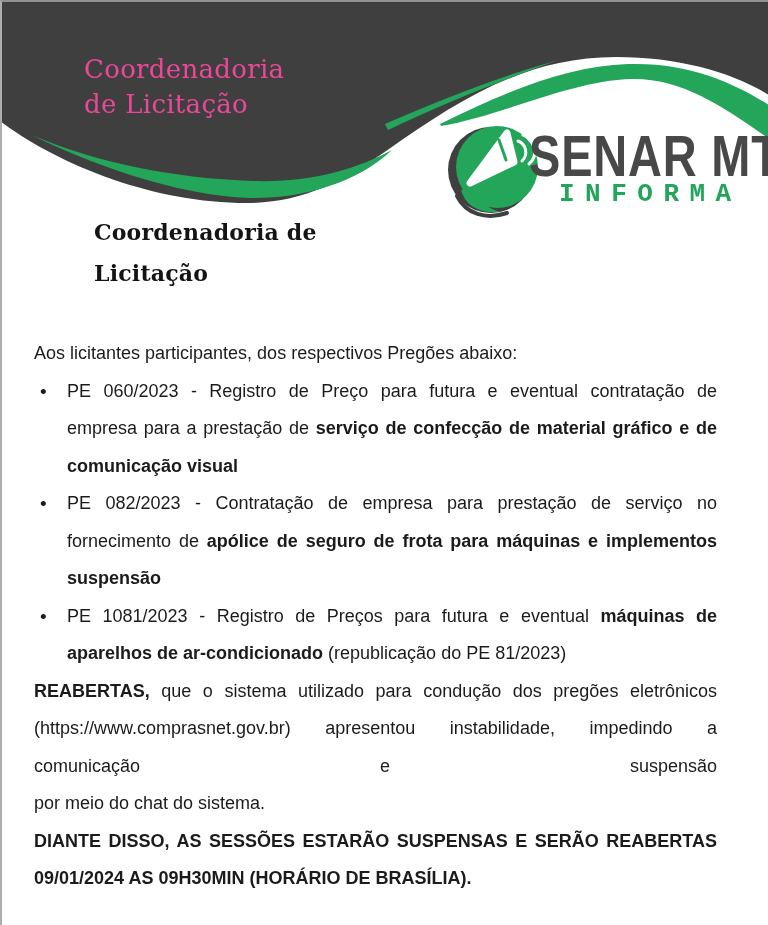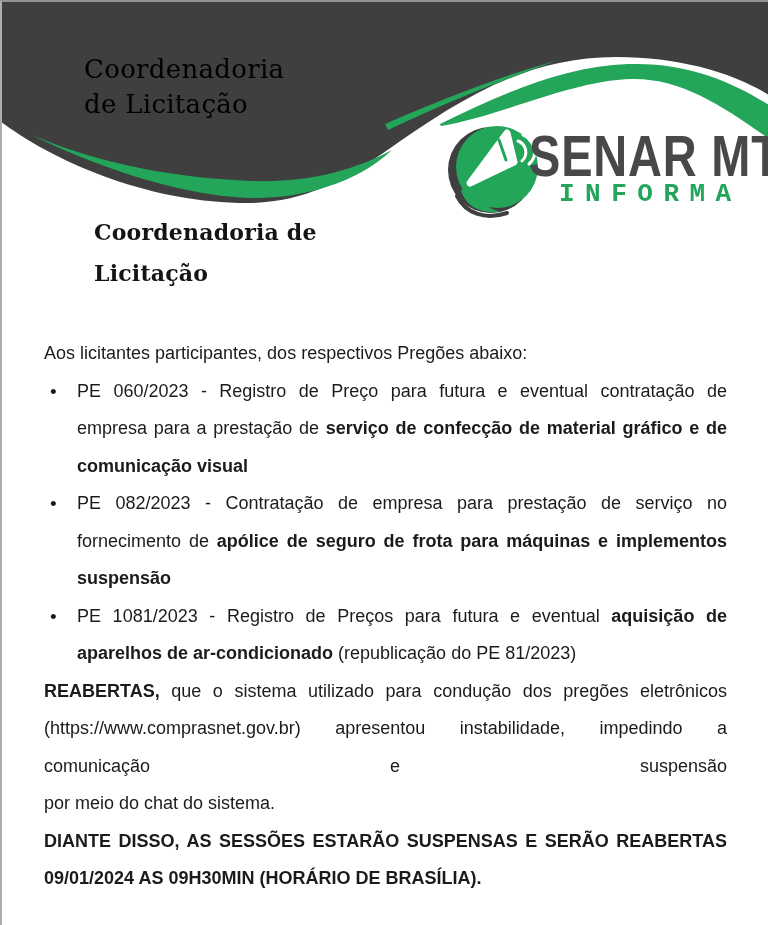--- a/index.html
+++ b/index.html
@@ -6,40 +6,40 @@
   .page{
     position:relative;width:768px;height:925px;background:#ffffff;overflow:hidden;
     border-top:2px solid #919191;border-left:2px solid #aeaeae;box-sizing:border-box;
     font-family:"Liberation Sans",sans-serif;color:#1b1b1b;
   }
   .header{position:absolute;left:0;top:0;width:768px;height:310px;}
   .header svg{position:absolute;left:-2px;top:-2px;}
   .band-title{
     position:absolute;left:82px;top:50px;
     font-family:"DejaVu Serif",serif;font-weight:400;
-    font-size:26px;line-height:35px;color:#000000;letter-spacing:.3px;
+    font-size:26px;line-height:35px;color:#ec4899;letter-spacing:.3px;
   }
   .logo-name{
     position:absolute;left:527px;top:125px;
     font-family:"Liberation Sans",sans-serif;font-weight:700;
     font-size:58px;line-height:58px;color:#484848;letter-spacing:1px;
     transform:scaleX(.81);transform-origin:left top;white-space:nowrap;
   }
   .logo-sub{
     position:absolute;left:557px;top:179px;
     font-family:Liberation Mono, monospace;font-weight:700;
     font-size:26px;line-height:26px;color:#23A55A;letter-spacing:10.5px;white-space:nowrap;
   }
   .title{
     position:absolute;left:92px;top:210px;margin:0;
     font-family:"DejaVu Serif",serif;font-weight:700;
     font-size:22px;line-height:41px;color:#141414;letter-spacing:.2px;
   }
   .body{
-    position:absolute;left:42px;top:333px;width:683px;
+    position:absolute;left:32px;top:333px;width:683px;
     font-size:18px;line-height:37.5px;color:#1b1b1b;
   }
   .line{display:block;height:37.5px;overflow:hidden;}
   .j{text-align:justify;text-align-last:justify;}
   .bullet{position:relative;padding-left:33px;}
   .bullet::before{
     content:"\2022";position:absolute;left:6px;top:0;
     line-height:37.5px;font-size:19px;color:#1b1b1b;
   }
   b{font-weight:700;}
@@ -93,21 +93,21 @@
       <div class="line"><b>comunicação visual</b></div>
     </div>
 
     <div class="bullet">
       <div class="line j">PE 082/2023 - Contratação de empresa para prestação de serviço no</div>
       <div class="line j"><span>fornecimento de </span><b>apólice de seguro de frota para máquinas e implementos</b></div>
       <div class="line"><b>suspensão</b></div>
     </div>
 
     <div class="bullet">
-      <div class="line j"><span>PE 1081/2023 - Registro de Preços para futura e eventual </span><b>aquisição de</b></div>
+      <div class="line j"><span>PE 1081/2023 - Registro de Preços para futura e eventual </span><b>máquinas de</b></div>
       <div class="line"><b>aparelhos de ar-condicionado</b><span> (republicação do PE 81/2023)</span></div>
     </div>
 
     <div class="line j"><b>REABERTAS,</b><span> que o sistema utilizado para condução dos pregões eletrônicos</span></div>
     <div class="line j">(https://www.comprasnet.gov.br) apresentou instabilidade, impedindo a</div>
     <div class="line j">comunicação e suspensão</div>
     <div class="line">por meio do chat do sistema.</div>
 
     <div class="line j"><b>DIANTE DISSO, AS SESSÕES ESTARÃO SUSPENSAS E SERÃO REABERTAS NO DIA</b></div>
     <div class="line"><b>09/01/2024 AS 09H30MIN (HORÁRIO DE BRASÍLIA).</b></div>

